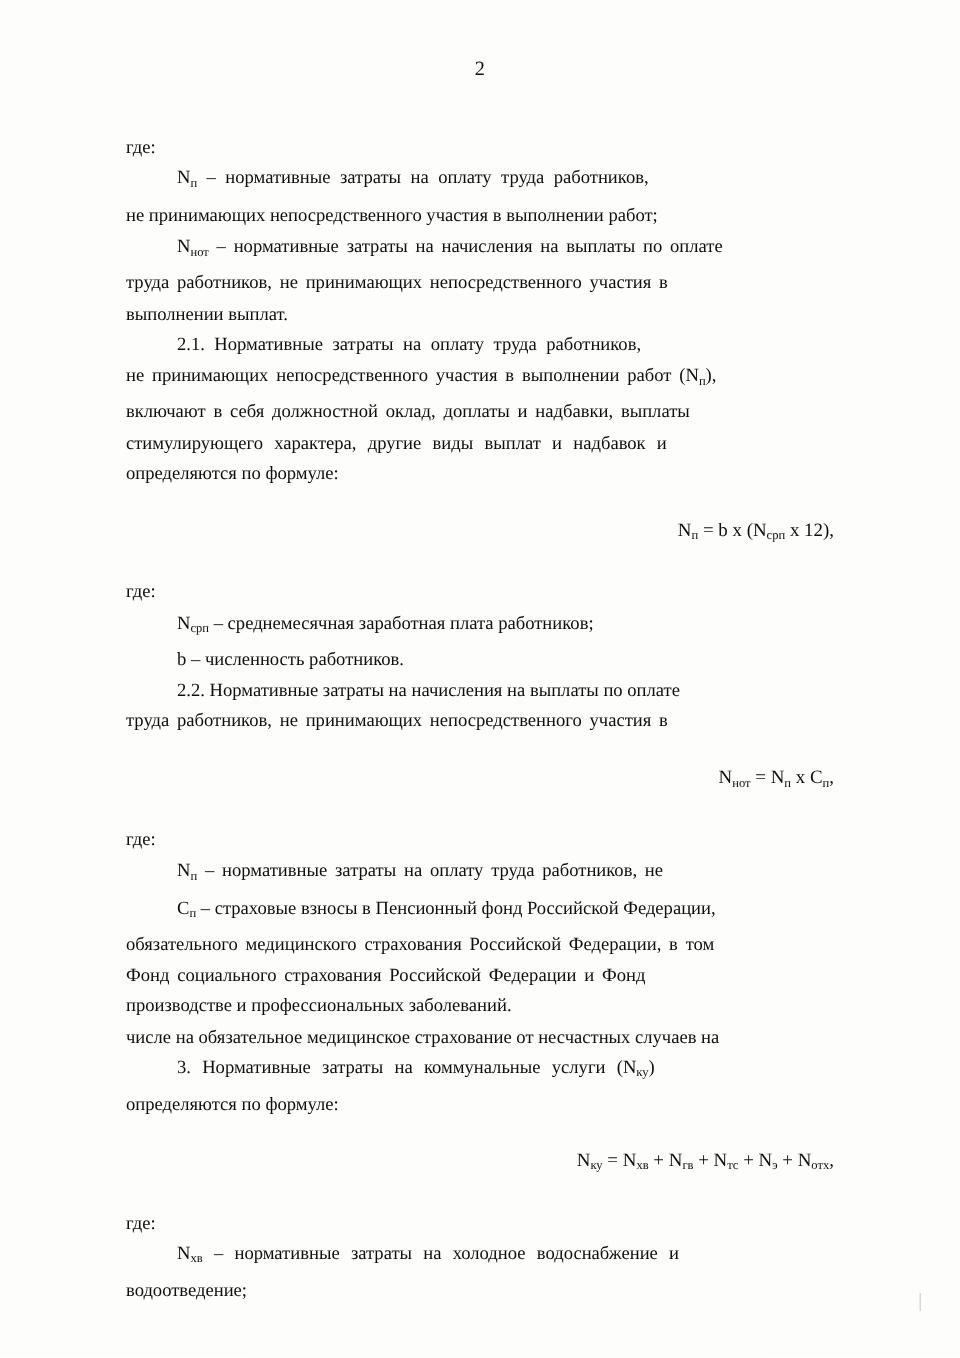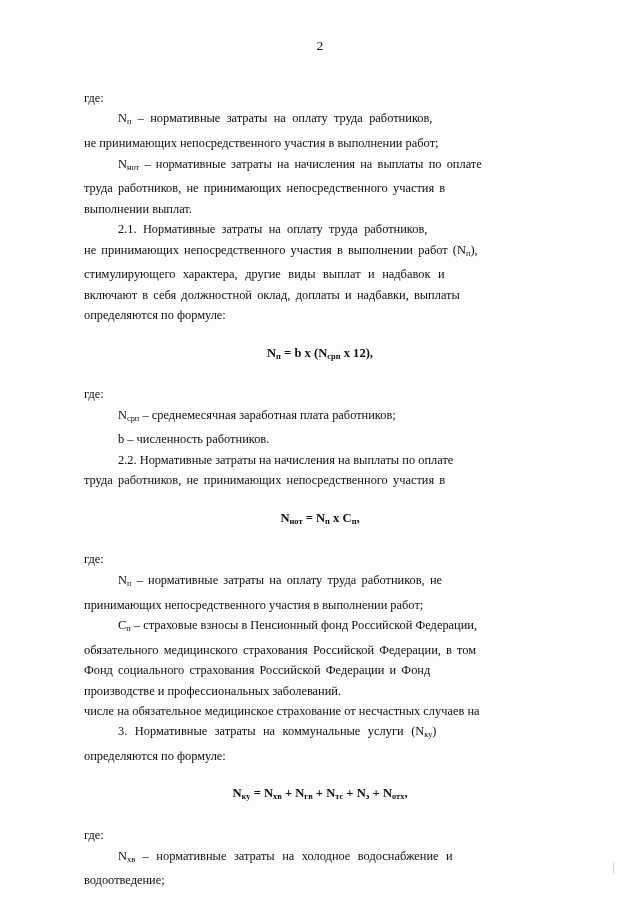--- a/index.html
+++ b/index.html
@@ -46,25 +46,24 @@
     margin: 0;
     padding: 0;
   }
   .ind {
     text-indent: 34px;
   }
   .noind {
     text-indent: 0;
   }
   .formula {
-    text-align: center;
+    text-align: right;
     text-indent: 0;
     margin: 17px 0 17px 0;
     font-size: 12.6px;
-    font-weight: bold;
   }
   sub {
     font-size: 8.4px;
     vertical-align: -0.28em;
     letter-spacing: 0;
   }
   .spread1 { word-spacing: 3.2px; }
   .spread2 { word-spacing: 2.1px; }
   .spread3 { word-spacing: 4.4px; }
   .mark-right {
@@ -85,33 +84,32 @@
 
   <div class="body-text">
       <p class="noind">где:</p>
       <p class="ind spread1">N<sub>п</sub>  –  нормативные  затраты  на  оплату  труда  работников,</p>
       <p class="noind">не принимающих непосредственного участия в выполнении работ;</p>
       <p class="ind spread2">N<sub>нот</sub> – нормативные затраты на начисления на выплаты по оплате</p>
       <p class="noind spread2">труда  работников,  не  принимающих  непосредственного  участия  в</p>
       <p class="noind">выполнении выплат.</p>
       <p class="ind spread1">2.1.    Нормативные    затраты    на    оплату    труда    работников,</p>
       <p class="noind spread2">не  принимающих  непосредственного  участия  в  выполнении  работ  (N<sub>п</sub>),</p>
+      <p class="noind spread2">включают в себя должностной оклад, доплаты и надбавки, выплаты</p>
       <p class="noind spread3">стимулирующего   характера,   другие   виды   выплат   и   надбавок   и</p>
-      <p class="noind spread2">включают в себя должностной оклад, доплаты и надбавки, выплаты</p>
       <p class="noind">определяются по формуле:</p>
       <p class="formula">N<sub>п</sub> = b х (N<sub>срп</sub> х 12),</p>
       <p class="noind">где:</p>
       <p class="ind">N<sub>срп</sub> – среднемесячная заработная плата работников;</p>
       <p class="ind">b – численность работников.</p>
       <p class="ind">2.2. Нормативные затраты на начисления на выплаты по оплате</p>
       <p class="noind spread2">труда  работников,  не  принимающих  непосредственного  участия  в</p>
       <p class="formula">N<sub>нот</sub> = N<sub>п</sub> х C<sub>п</sub>,</p>
       <p class="noind">где:</p>
       <p class="ind spread2">N<sub>п</sub>  –  нормативные  затраты  на  оплату  труда  работников,  не</p>
-      <p class="noind">принимающих непосредственного участия в выполнении работ;</p>
       <p class="ind">C<sub>п</sub> – страховые взносы в Пенсионный фонд Российской Федерации,</p>
       <p class="noind spread2">обязательного  медицинского  страхования  Российской  Федерации,  в  том</p>
       <p class="noind spread2">Фонд  социального  страхования  Российской  Федерации  и  Фонд</p>
       <p class="noind">производстве и профессиональных заболеваний.</p>
       <p class="noind">числе на обязательное медицинское страхование от несчастных случаев на</p>
       <p class="ind spread3">3.    Нормативные    затраты    на    коммунальные    услуги    (N<sub>ку</sub>)</p>
       <p class="noind">определяются по формуле:</p>
       <p class="formula">N<sub>ку</sub> = N<sub>хв</sub> + N<sub>гв</sub> + N<sub>тс</sub> + N<sub>э</sub> + N<sub>отх</sub>,</p>
       <p class="noind">где:</p>
       <p class="ind spread3">N<sub>хв</sub>  –  нормативные  затраты  на  холодное  водоснабжение  и</p>

